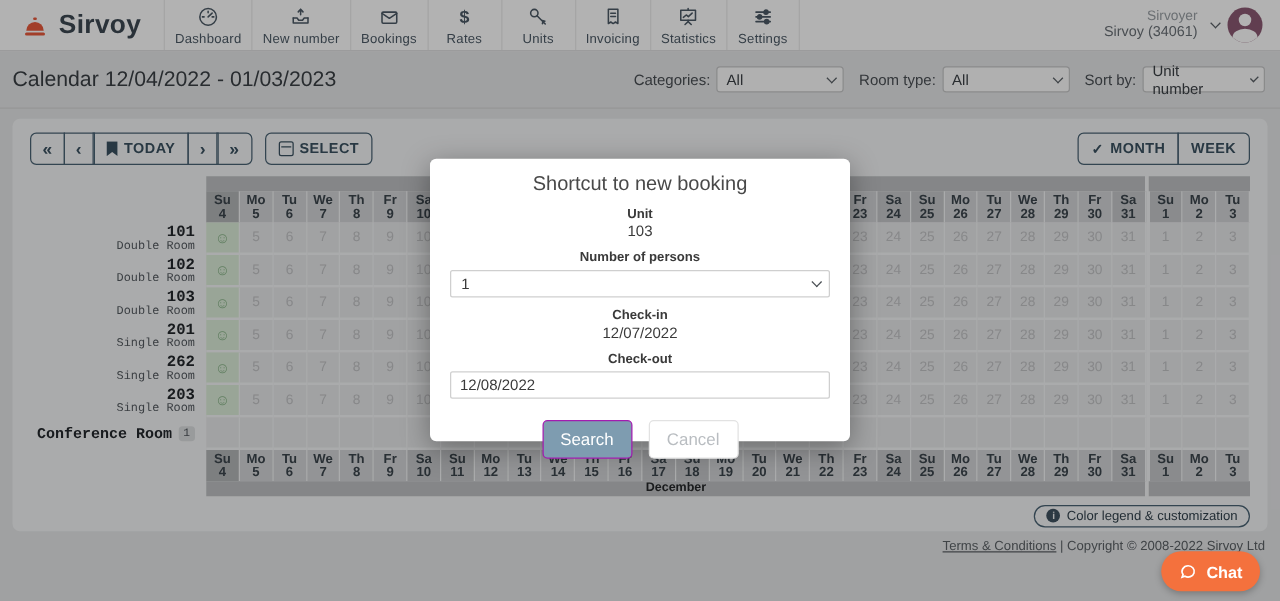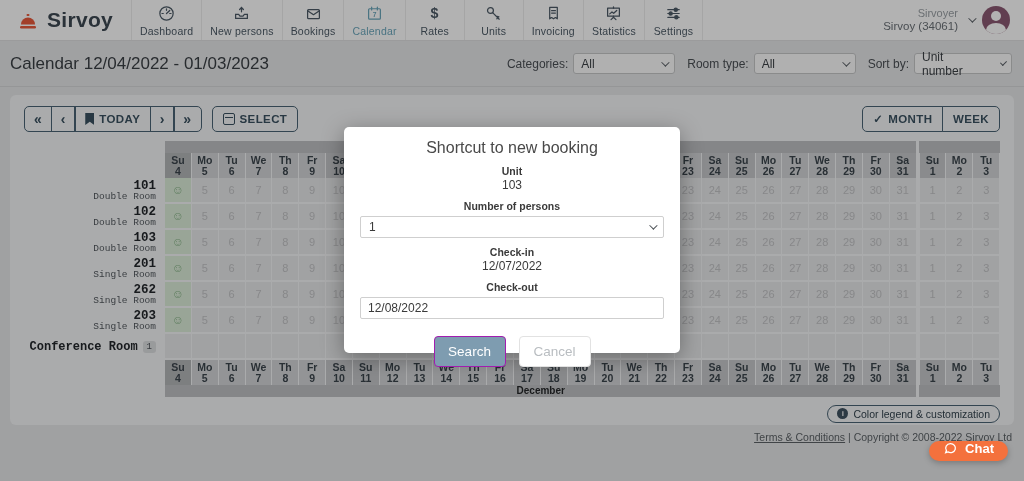--- a/index.html
+++ b/index.html
@@ -89,21 +89,21 @@
   .m-value { text-align:center; font-size:12px; color:#3a3a3a; margin-top:1px; }
   .m-select { margin:4px 16px 0; height:22px; border:1px solid #cfcfcf; border-radius:2px; display:flex; align-items:center; justify-content:space-between; padding:0 8px; font-size:12px; color:#3a3a3a; cursor:pointer; }
   .m-select .chev { border-color:#4a4f54; }
   .m-input { display:block; margin:4px 16px 0; width:calc(100% - 32px); height:22px; border:1px solid #cfcfcf; border-radius:2px; font-family:inherit; font-size:12px; color:#3a3a3a; padding:0 7px; }
   .m-btnrow { display:flex; justify-content:center; gap:13px; margin-top:17px; }
   .m-btn { width:72px; height:31px; border-radius:4px; font-family:inherit; font-size:13.5px; cursor:pointer; }
   .m-search { background:#7e9cb0; border:1px solid #a21caf; color:#ffffff; }
   .m-cancel { background:#ffffff; border:1px solid #e2e2e2; color:#b9bdc1; }
 
   
-  .chat-btn { position:absolute; right:16px; top:441px; height:20px; border-radius:16px; background:#f4713d; border:none; color:#fff; display:flex; align-items:flex-start; gap:7px; padding:0 14px; font-family:inherit; font-weight:700; font-size:13px; z-index:60; box-shadow:0 2px 6px rgba(0,0,0,.25); cursor:pointer; }
+  .chat-btn { position:absolute; right:16px; top:441px; height:32px; border-radius:16px; background:#f4713d; border:none; color:#fff; display:flex; align-items:center; gap:7px; padding:0 14px; font-family:inherit; font-weight:700; font-size:13px; z-index:60; box-shadow:0 2px 6px rgba(0,0,0,.25); cursor:pointer; }
   .chat-btn svg { width:15px; height:15px; stroke:#fff; fill:none; stroke-width:1.8; }
 </style>
 </head>
 <body>
 
 <div class="topnav">
   <div class="logo">
     <svg width="24" height="24" viewBox="0 0 24 24">
       <path d="M5 16.5 a7 7 0 0 1 14 0 z" fill="#e8593c"></path>
       <rect x="4" y="18" width="16" height="2.4" rx="1.2" fill="#e8593c"></rect>
@@ -119,36 +119,28 @@
           <path d="M10 5.2 v1.4 M14.8 10 h-1.4 M5.2 10 h1.4"></path>
         </svg>
         <span class="nlabel">Dashboard</span>
       </div>
       <div class="nav-item">
         <svg viewBox="0 0 20 20">
           <path d="M3.8 11 v4.2 h12.4 V11"></path>
           <path d="M3.8 11 h3.2 l1.4 1.8 h3.2 L13 11 h3.2"></path>
           <path d="M10 3.6 v4.6 M8 5.8 l2-2.2 2 2.2"></path>
         </svg>
-        <span class="nlabel">New persons</span>
+        <span class="nlabel">New number</span>
       </div>
       <div class="nav-item">
         <svg viewBox="0 0 20 20">
           <rect x="3.8" y="6" width="12.4" height="9.4" rx="1"></rect>
           <path d="M3.8 7 l6.2 4.2 6.2-4.2"></path>
         </svg>
         <span class="nlabel">Bookings</span>
-      </div>
-      <div class="nav-item active">
-        <svg viewBox="0 0 20 20">
-          <rect x="3.8" y="5" width="12.4" height="11" rx="1"></rect>
-          <path d="M7 3.4 v2.8 M13 3.4 v2.8"></path>
-          <text x="10" y="13.6" font-size="7" text-anchor="middle" fill="currentColor" stroke="none" font-weight="bold">7</text>
-        </svg>
-        <span class="nlabel">Calendar</span>
       </div>
       <div class="nav-item">
         <svg viewBox="0 0 20 20">
           <text x="10" y="15" font-size="15" text-anchor="middle" fill="currentColor" stroke="none" font-weight="bold">$</text>
         </svg>
         <span class="nlabel">Rates</span>
       </div>
       <div class="nav-item">
         <svg viewBox="0 0 20 20">
           <circle cx="6.8" cy="6.8" r="3.1"></circle>

